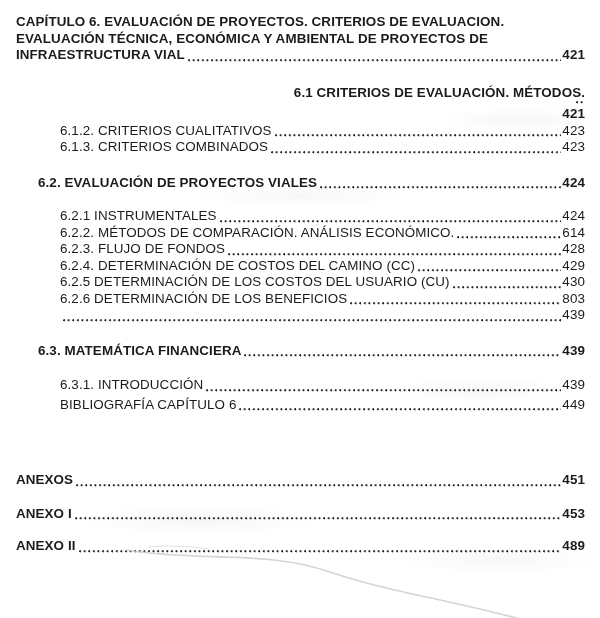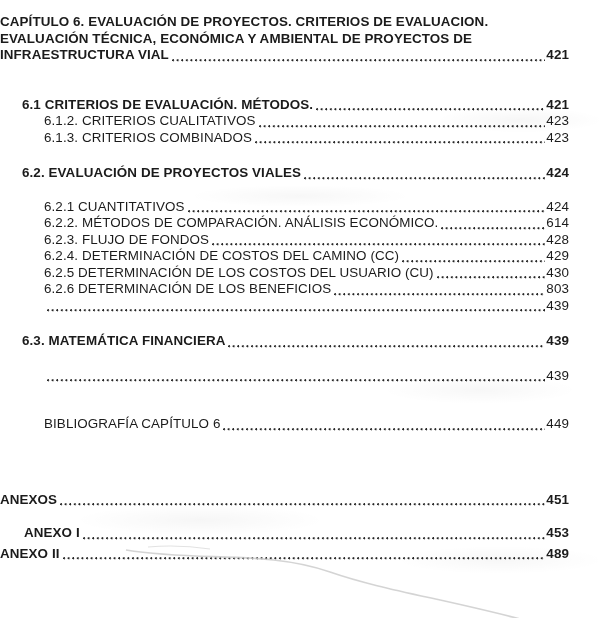--- a/index.html
+++ b/index.html
@@ -26,21 +26,21 @@
       radial-gradient(ellipse 180px 22px at 200px 520px, rgba(0,0,0,0.035), transparent 70%),
       radial-gradient(ellipse 150px 20px at 500px 560px, rgba(0,0,0,0.03), transparent 70%);
   }
   .artifact-svg {
     position: absolute;
     inset: 0;
     pointer-events: none;
   }
   .toc {
     position: absolute;
-    left: 0;
+    left: 16px;
     top: 14px;
     width: 569px; 
     font-size: 13.4px;
     line-height: 16.5px;
     letter-spacing: 0.1px;
   }
   .row {
     display: flex;
     align-items: flex-end;
   }
@@ -60,30 +60,30 @@
     background-position: left bottom;
   }
   .page-num {
     flex: 0 0 auto;
   }
   .bold { font-weight: bold; }
   .lvl1 { padding-left: 22px; }  
   .lvl2 { padding-left: 44px; }  
 
   
-  .gap-title-s1   { margin-top: 33px; }
+  .gap-title-s1   { margin-top: 21px; flex-direction: column; }
   .gap-group      { margin-top: 18px; }
   .gap-s2         { margin-top: 19px; align-items: center; }
   .gap-g2         { margin-top: 17px; }
   .gap-s3         { margin-top: 19px; }
   .gap-g3         { margin-top: 18px; }
-  .gap-biblio     { margin-top: 32px; }
+  .gap-biblio     { margin-top: 3px; }
   .gap-anexos     { margin-top: 59px; }
-  .gap-anexo1     { margin-top: 17px; margin-left: 24px; }
-  .gap-anexo2     { margin-top: 4px; }
+  .gap-anexo1     { margin-top: 17px; }
+  .gap-anexo2     { margin-top: 16px; }
 </style>
 </head>
 <body>
 
 <div class="scan-noise"></div>
 
 <div class="toc">
 
   <div class="bold">
     <div>CAPÍTULO 6. EVALUACIÓN DE PROYECTOS. CRITERIOS DE EVALUACION.</div>
@@ -112,21 +112,21 @@
     <span class="page-num">423</span>
   </div>
 
   <div class="row bold lvl1 gap-s2">
     <span class="label">6.2. EVALUACIÓN DE PROYECTOS VIALES</span>
     <span class="dots"></span>
     <span class="page-num">424</span>
   </div>
 
   <div class="row lvl2 gap-g2">
-    <span class="label">6.2.1 CUANTITATIVOS</span>
+    <span class="label">6.2.1 INSTRUMENTALES</span>
     <span class="dots"></span>
     <span class="page-num">424</span>
   </div>
   <div class="row lvl2">
     <span class="label">6.2.2. MÉTODOS DE COMPARACIÓN. ANÁLISIS ECONÓMICO.</span>
     <span class="dots"></span>
     <span class="page-num">614</span>
   </div>
   <div class="row lvl2">
     <span class="label">6.2.3. FLUJO DE FONDOS</span>
@@ -153,20 +153,21 @@
     <span class="page-num">439</span>
   </div>
 
   <div class="row bold lvl1 gap-s3">
     <span class="label">6.3. MATEMÁTICA FINANCIERA</span>
     <span class="dots"></span>
     <span class="page-num">439</span>
   </div>
 
   <div class="row lvl2 gap-g3">
+    <span class="label">6.3.1. INTRODUCCIÓN</span>
     <span class="dots"></span>
     <span class="page-num">439</span>
   </div>
 
   <div class="row lvl2 gap-biblio">
     <span class="label">BIBLIOGRAFÍA CAPÍTULO 6</span>
     <span class="dots"></span>
     <span class="page-num">449</span>
   </div>
 

